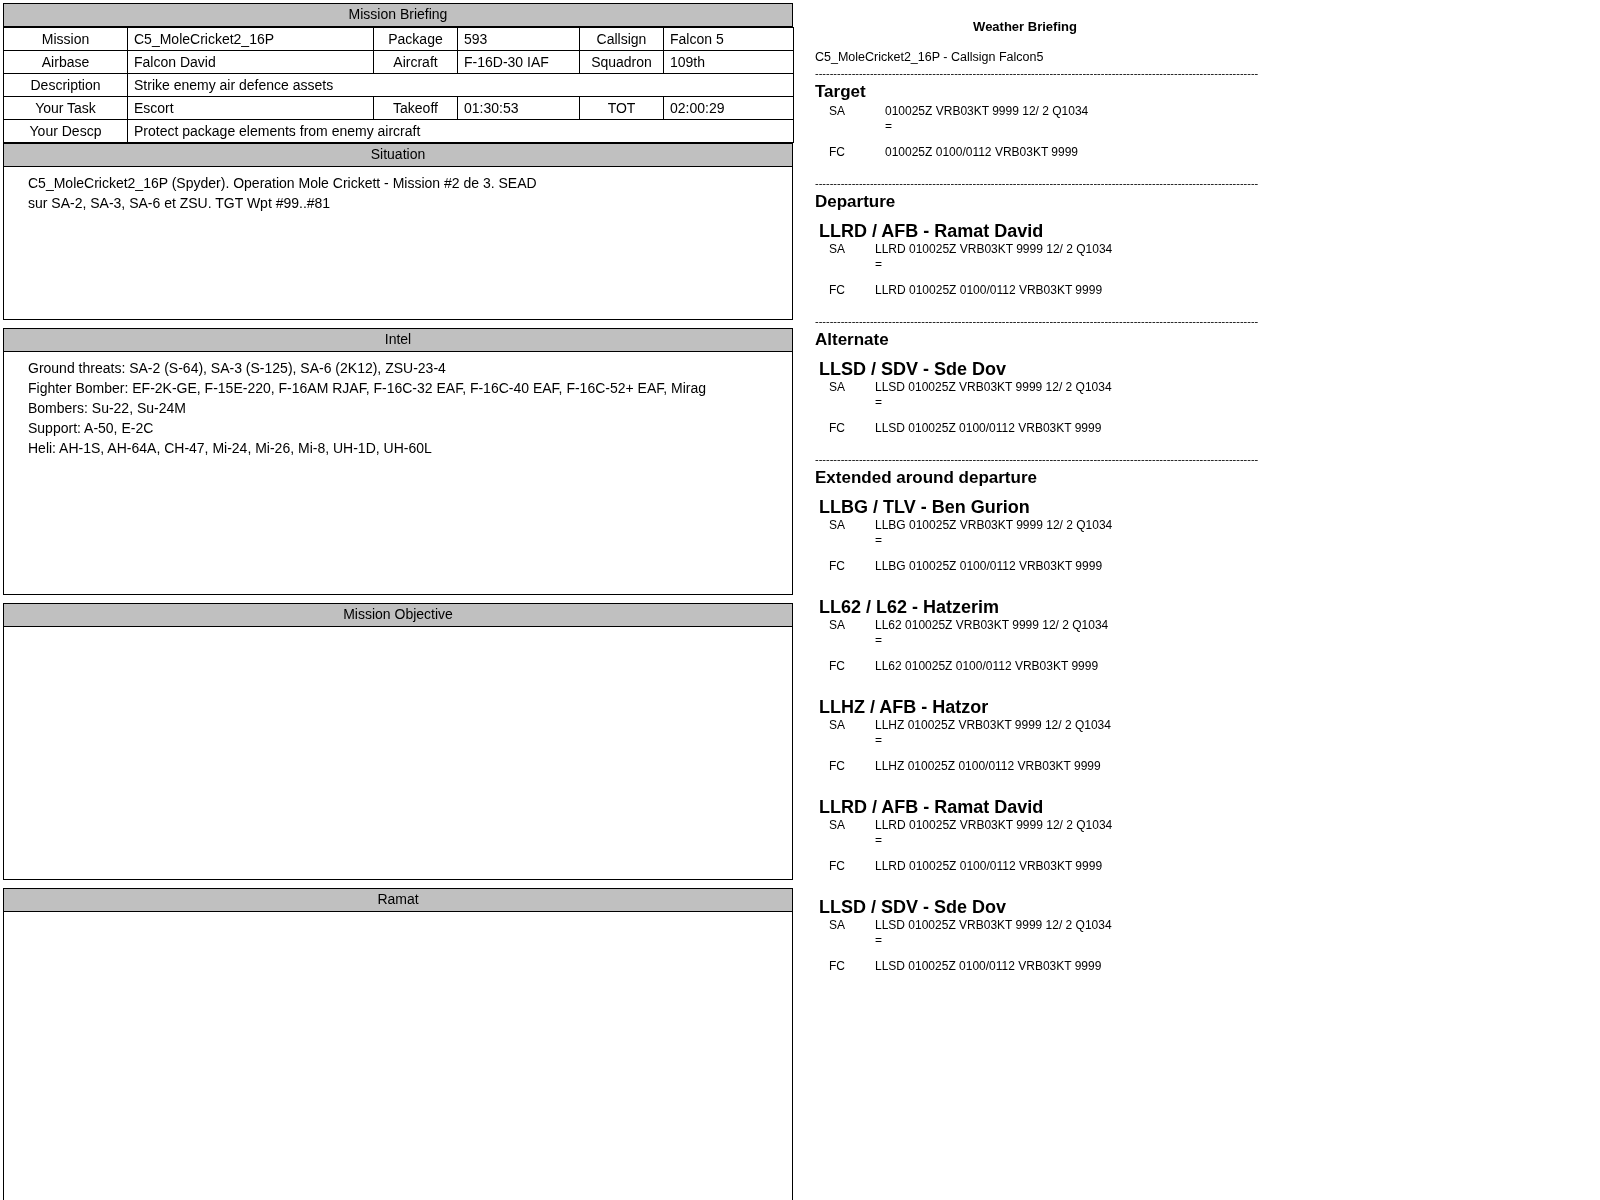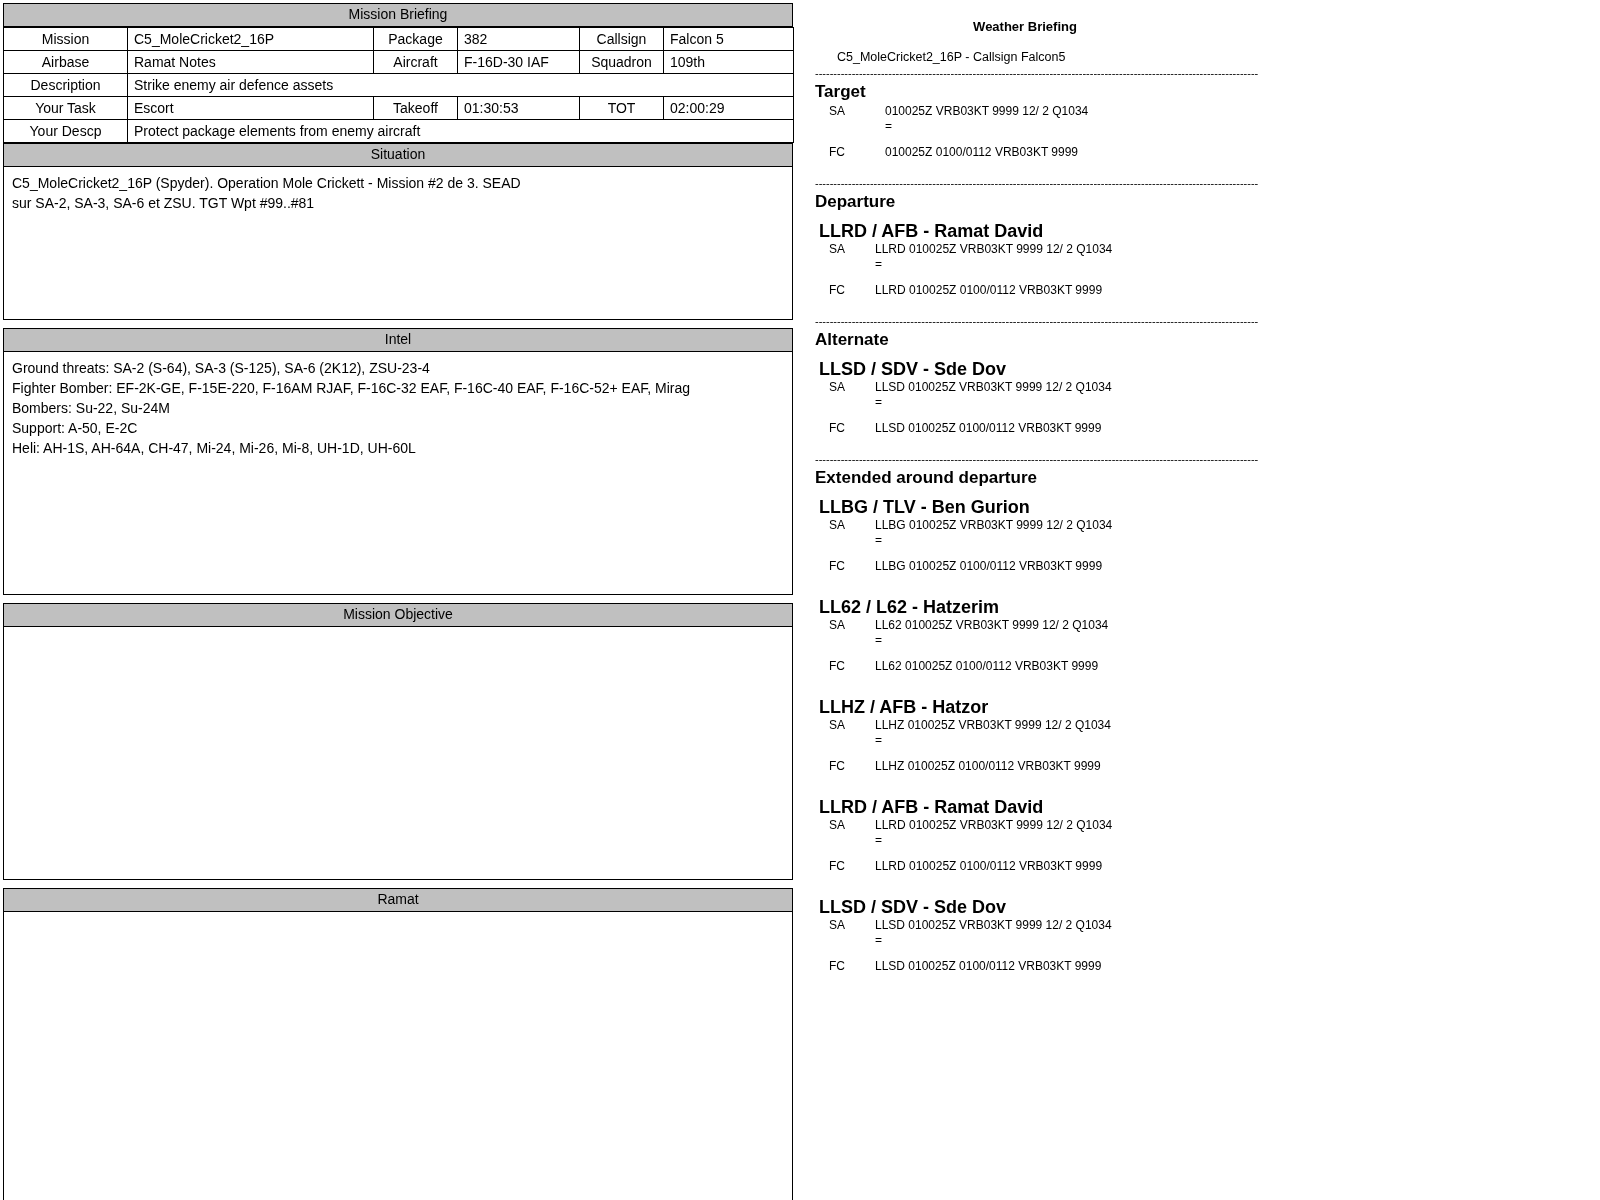--- a/index.html
+++ b/index.html
@@ -57,21 +57,21 @@
     margin-top: 23px;
   }
   td.val {
     background: #ffffff;
   }
 
   .body-box {
     border: 1px solid #000000;
     border-top: none;
     background: #ffffff;
-    padding: 6px 8px 8px 8px;
+    padding: 6px 8px 8px 24px;
     font-size: 14px;
     line-height: 20px;
     overflow: hidden;
   }
 
   .nowrap-line {
     white-space: nowrap;
     overflow: hidden;
   }
 
@@ -89,21 +89,20 @@
     text-align: center;
     font-weight: bold;
     font-size: 13px;
     width: 420px;
     margin: 0 0 16px 0;
     padding-left: 0;
   }
   #wx-subtitle {
     font-size: 12.5px;
     margin-bottom: 2px;
-    margin-left: 22px;
   }
   .rule {
     font-size: 11px;
     letter-spacing: 0px;
     color: #000;
     white-space: nowrap;
     overflow: hidden;
     height: 14px;
     line-height: 14px;
     margin: 2px 0 2px 0;
@@ -148,27 +147,27 @@
       <col style="width:84px">
         <col style="width:122px">
       <col style="width:84px">
         <col style="width:130px">
     </colgroup>
     <tbody>
       <tr>
         <td class="lbl">Mission</td>
         <td class="val">C5_MoleCricket2_16P</td>
         <td class="lbl">Package</td>
-        <td class="val">382</td>
+        <td class="val">593</td>
         <td class="lbl">Callsign</td>
         <td class="val">Falcon 5</td>
       </tr>
       <tr>
         <td class="lbl">Airbase</td>
-        <td class="val">Ramat Notes</td>
+        <td class="val">Falcon David</td>
         <td class="lbl">Aircraft</td>
         <td class="val">F-16D-30 IAF</td>
         <td class="lbl">Squadron</td>
         <td class="val">109th</td>
       </tr>
       <tr>
         <td class="lbl">Description</td>
         <td class="val" colspan="5">Strike enemy air defence assets</td>
       </tr>
       <tr>

